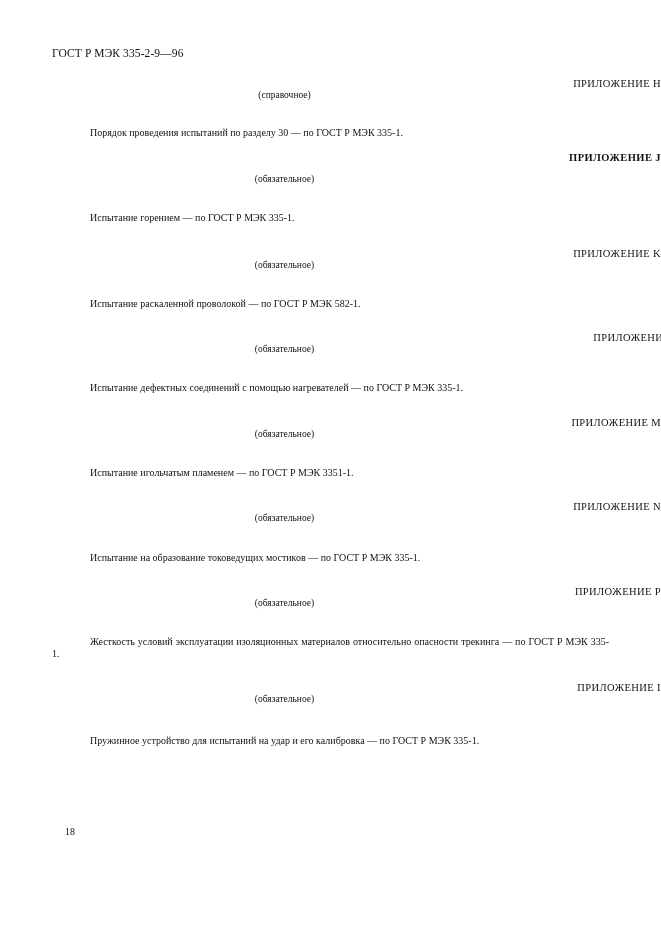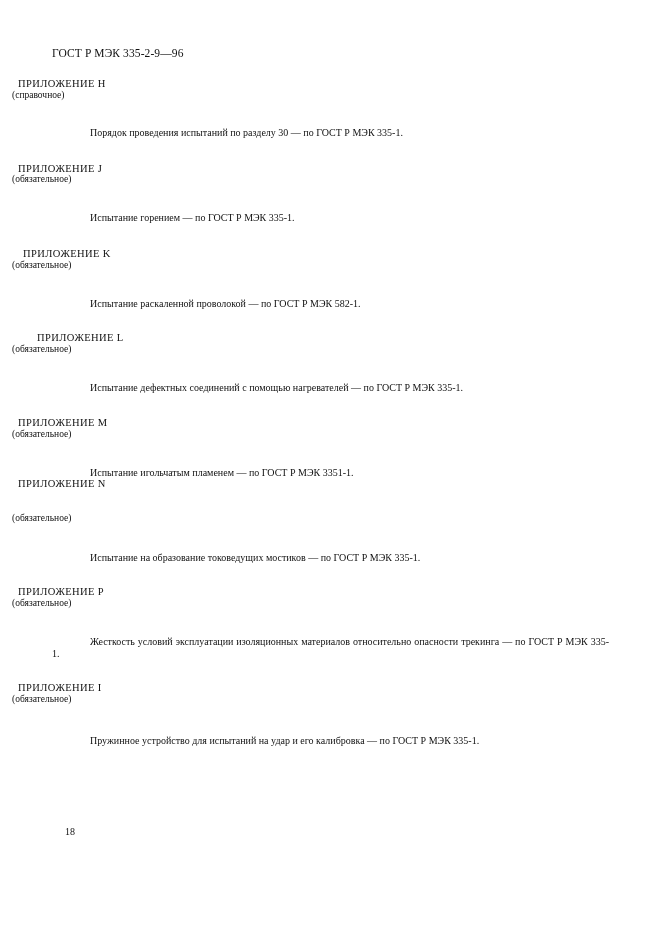--- a/index.html
+++ b/index.html
@@ -25,35 +25,35 @@
     }
     .appendix {
       position: absolute;
       left: 0;
       width: 661px;
     }
     .appendix-title {
       position: absolute;
       left: 0;
       width: 661px;
-      text-align: left;
+      text-align: right;
       font-size: 10.5px;
       letter-spacing: 0.4px;
       line-height: 12px;
       padding-left: 18px;
       box-sizing: border-box;
     }
     .appendix-status {
       position: absolute;
       left: 0;
       width: 539px;
-      text-align: left;
+      text-align: center;
       font-size: 9.5px;
       line-height: 11px;
-      padding-left: 12px;
+      padding-left: 30px;
       box-sizing: border-box;
     }
     .appendix-text {
       position: absolute;
       left: 52px;
       width: 557px;
       font-size: 10px;
       line-height: 12px;
       text-indent: 38px;
       text-align: justify;
@@ -71,21 +71,21 @@
 
 <div class="header">ГОСТ Р МЭК 335-2-9—96</div>
 
 <div class="appendix" style="top:0;">
   <div class="appendix-title" style="top:78px;">ПРИЛОЖЕНИЕ H</div>
   <div class="appendix-status" style="top:90px;">(справочное)</div>
   <div class="appendix-text" style="top:112px;">Порядок проведения испытаний по разделу 30 — по ГОСТ Р МЭК 335-1.</div>
 </div>
 
 <div class="appendix" style="top:0;">
-  <div class="appendix-title" style="top:163px;">ПРИЛОЖЕНИЕ J</div>
+  <div class="appendix-title" style="top:152px;font-weight:bold;">ПРИЛОЖЕНИЕ J</div>
   <div class="appendix-status" style="top:174px;">(обязательное)</div>
   <div class="appendix-text" style="top:197px;">Испытание горением — по ГОСТ Р МЭК 335-1.</div>
 </div>
 
 <div class="appendix" style="top:0;">
   <div class="appendix-title" style="top:248px;padding-left:23px;">ПРИЛОЖЕНИЕ K</div>
   <div class="appendix-status" style="top:260px;">(обязательное)</div>
   <div class="appendix-text" style="top:283px;">Испытание раскаленной проволокой — по ГОСТ Р МЭК 582-1.</div>
 </div>
 
@@ -95,21 +95,21 @@
   <div class="appendix-text" style="top:367px;">Испытание дефектных соединений с помощью нагревателей — по ГОСТ Р МЭК 335-1.</div>
 </div>
 
 <div class="appendix" style="top:0;">
   <div class="appendix-title" style="top:417px;">ПРИЛОЖЕНИЕ M</div>
   <div class="appendix-status" style="top:429px;">(обязательное)</div>
   <div class="appendix-text" style="top:452px;">Испытание игольчатым пламенем — по ГОСТ Р МЭК 3351-1.</div>
 </div>
 
 <div class="appendix" style="top:0;">
-  <div class="appendix-title" style="top:478px;">ПРИЛОЖЕНИЕ N</div>
+  <div class="appendix-title" style="top:501px;">ПРИЛОЖЕНИЕ N</div>
   <div class="appendix-status" style="top:513px;">(обязательное)</div>
   <div class="appendix-text" style="top:537px;">Испытание на образование токоведущих мостиков — по ГОСТ Р МЭК 335-1.</div>
 </div>
 
 <div class="appendix" style="top:0;">
   <div class="appendix-title" style="top:586px;">ПРИЛОЖЕНИЕ P</div>
   <div class="appendix-status" style="top:598px;">(обязательное)</div>
   <div class="appendix-text" style="top:621px; left:52px; width:557px;">Жесткость условий эксплуатации изоляционных материалов относительно опасности трекинга — по ГОСТ Р МЭК 335-1.</div>
 </div>
 

